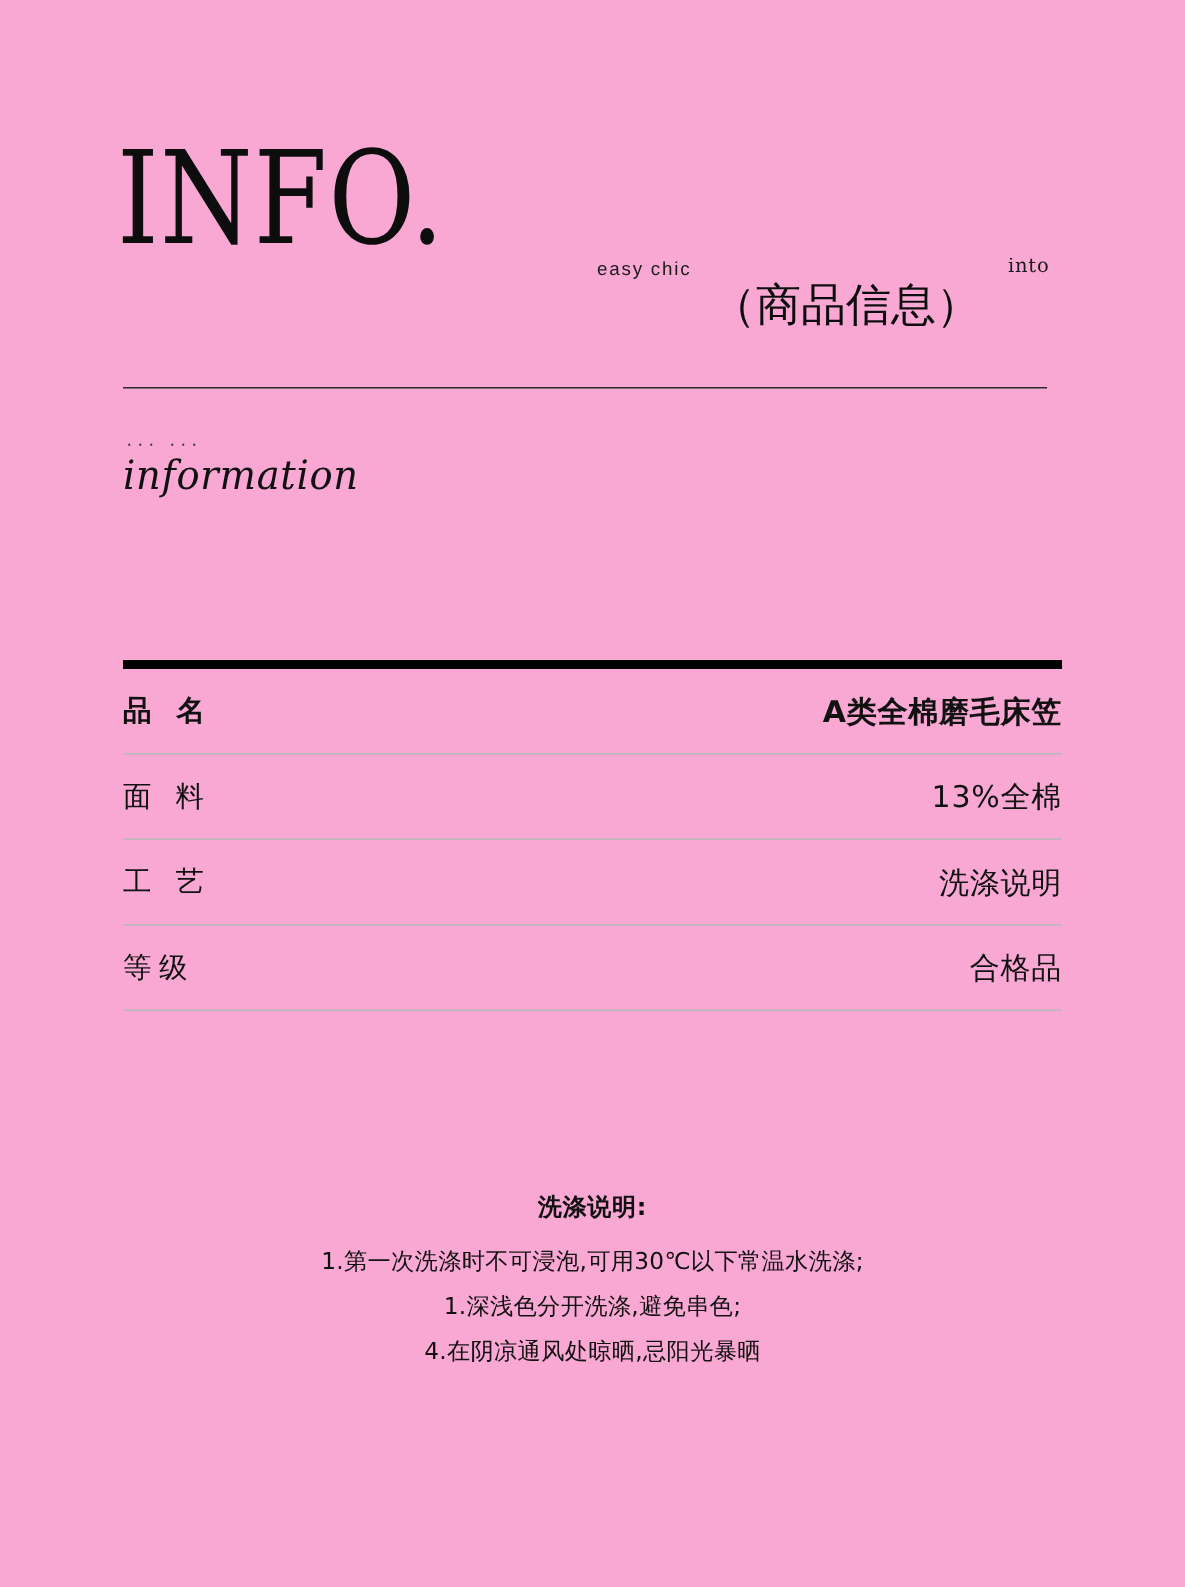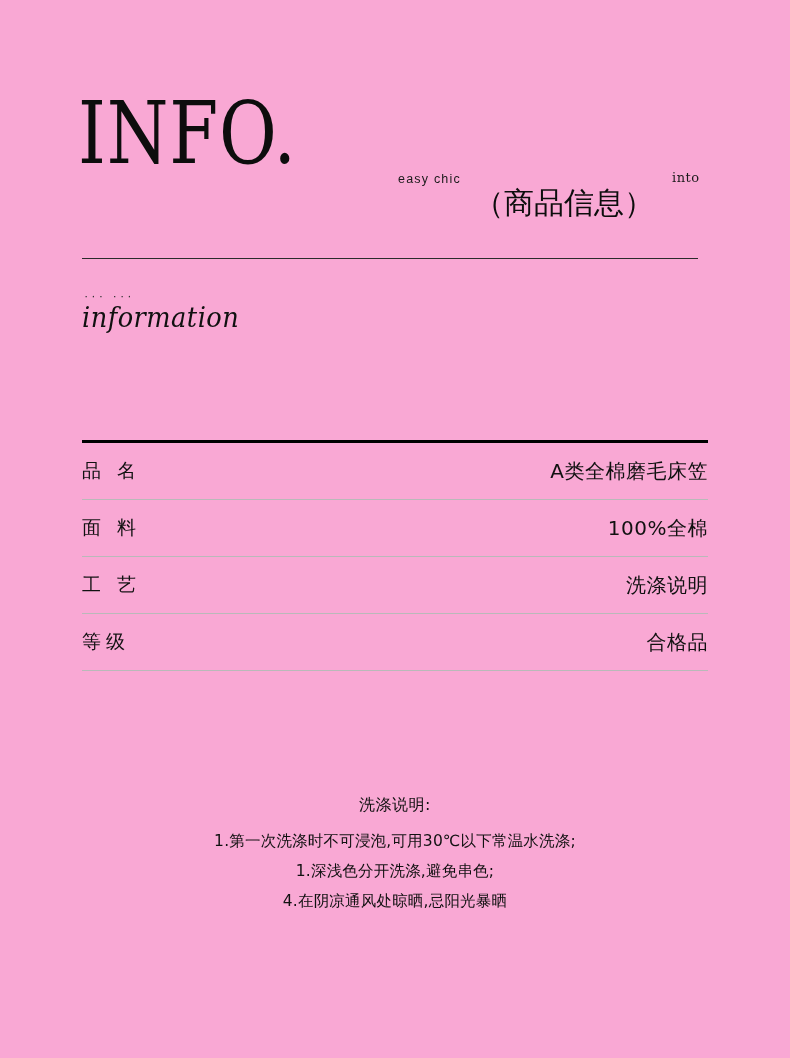--- a/index.html
+++ b/index.html
@@ -119,21 +119,22 @@
 
   .spec-row {
     position: relative;
     height: 56px;
     display: flex;
     align-items: center;
     justify-content: space-between;
     border-bottom: 1px solid #b9b9b9;
   }
   .spec-row:first-child {
-    border-top: 3px solid #000000;
+    border-top: 6px solid #000000;
+    font-weight: bold;
   }
 
   .spec-label {
     font-family: "DejaVu Sans", sans-serif;
     font-size: 19px;
     letter-spacing: 5px;
     color: #111111;
   }
 
   .spec-value {
@@ -148,21 +149,21 @@
     position: absolute;
     left: 0;
     top: 795px;
     width: 790px;
     text-align: center;
   }
 
   .care-title {
     font-family: "DejaVu Sans", sans-serif;
     font-size: 16px;
-    font-weight: normal;
+    font-weight: bold;
     color: #111111;
     margin-bottom: 10px;
     letter-spacing: 0.5px;
   }
 
   .care-line {
     font-family: "DejaVu Sans", sans-serif;
     font-size: 15.5px;
     color: #111111;
     line-height: 30px;
@@ -188,21 +189,21 @@
 
   <div class="spec-table">
 
     <div class="spec-row">
       <span class="spec-label">品 名</span>
       <span class="spec-value">A类全棉磨毛床笠</span>
     </div>
 
     <div class="spec-row">
       <span class="spec-label">面 料</span>
-      <span class="spec-value">100%全棉</span>
+      <span class="spec-value">13%全棉</span>
     </div>
 
     <div class="spec-row">
       <span class="spec-label">工 艺</span>
       <span class="spec-value">洗涤说明</span>
     </div>
 
     <div class="spec-row">
       <span class="spec-label">等级</span>
       <span class="spec-value">合格品</span>

